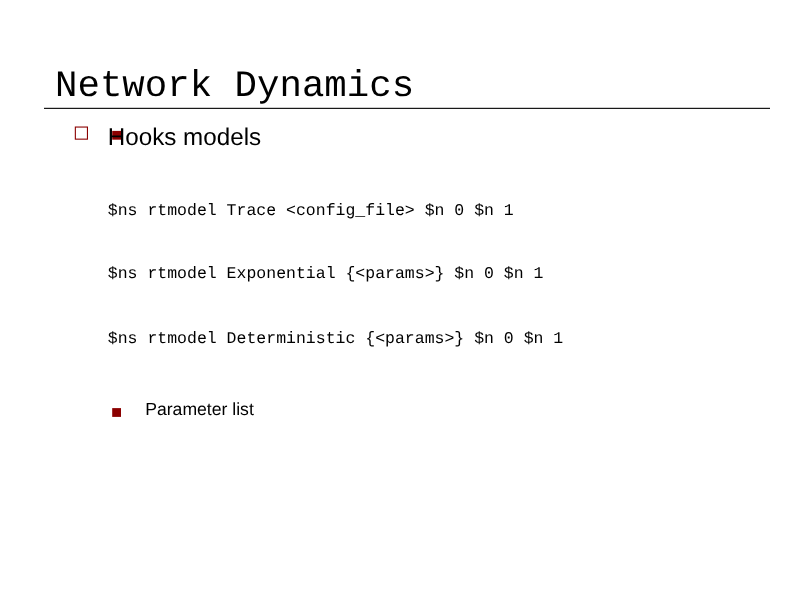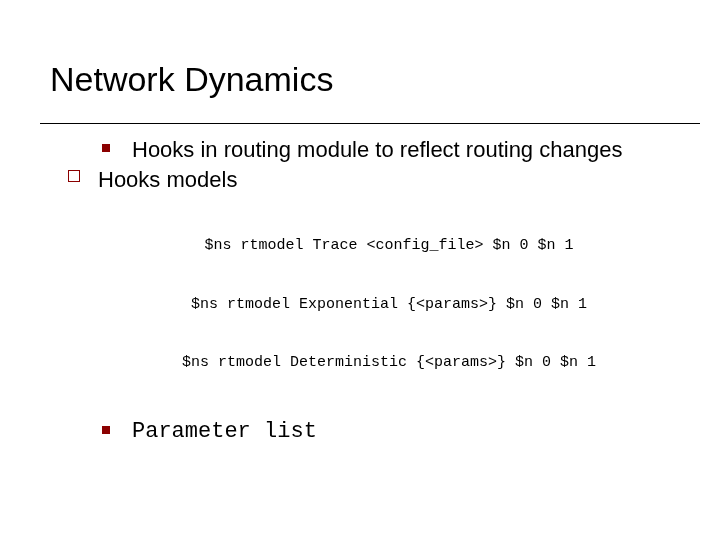--- a/index.html
+++ b/index.html
@@ -10,22 +10,22 @@
     font-family: Verdana, Geneva, sans-serif;
     color: #000;
     overflow: hidden;
   }
   .slide {
     padding: 60px 40px 20px 50px;
   }
   .title {
     font-size: 34px;
     font-weight: 400;
-    margin-bottom: 24px;
-    font-family: Liberation Sans, sans-serif;
+    margin-bottom: 0;
+    font-family: Liberation Mono, monospace;
   }
   .underline {
     border-bottom: 1.5px solid #000;
     margin-bottom: 12px;
     margin-left: -10px;
     width: 660px;
   }
   .content {
     padding-left: 18px;
     position: relative;
@@ -65,30 +65,28 @@
     font-family: "Courier New", Courier, monospace;
     font-size: 15px;
     line-height: 1.3;
     padding-left: 30px;
     margin-top: 4px;
     margin-bottom: 6px;
     white-space: pre;
   }
   .code-line {
     display: block;
-    text-align: center;
   }
   .param-list-wrap {
     position: relative;
     padding-left: 64px;
-    font-size: 22px;
+    font-size: 16px;
     line-height: 1.25;
     margin-top: 2px;
     margin-bottom: 12px;
-    font-family: Liberation Mono, monospace;
   }
   .param-list-wrap .marker {
     position: absolute;
     left: 34px;
     top: 8px;
     width: 8px;
     height: 8px;
     background: #8b0000;
   }
 </style>
@@ -97,21 +95,20 @@
 
 <div class="slide">
   <h1 class="title">Network Dynamics</h1>
   <div class="underline"></div>
 
   <div class="content">
 
 
     <div class="bullet-l2">
       <span class="marker"></span>
-      <span>Hooks in routing module to reflect routing changes</span>
     </div>
 
     <div class="bullet-l1">
       <span class="marker"></span>
       <span>Hooks models</span>
     </div>
 
     <div class="code-block">
       <span class="code-line">$ns rtmodel Trace &lt;config_file&gt; $n 0 $n 1</span>
       <span class="code-line">$ns rtmodel Exponential {&lt;params&gt;} $n 0 $n 1</span>

